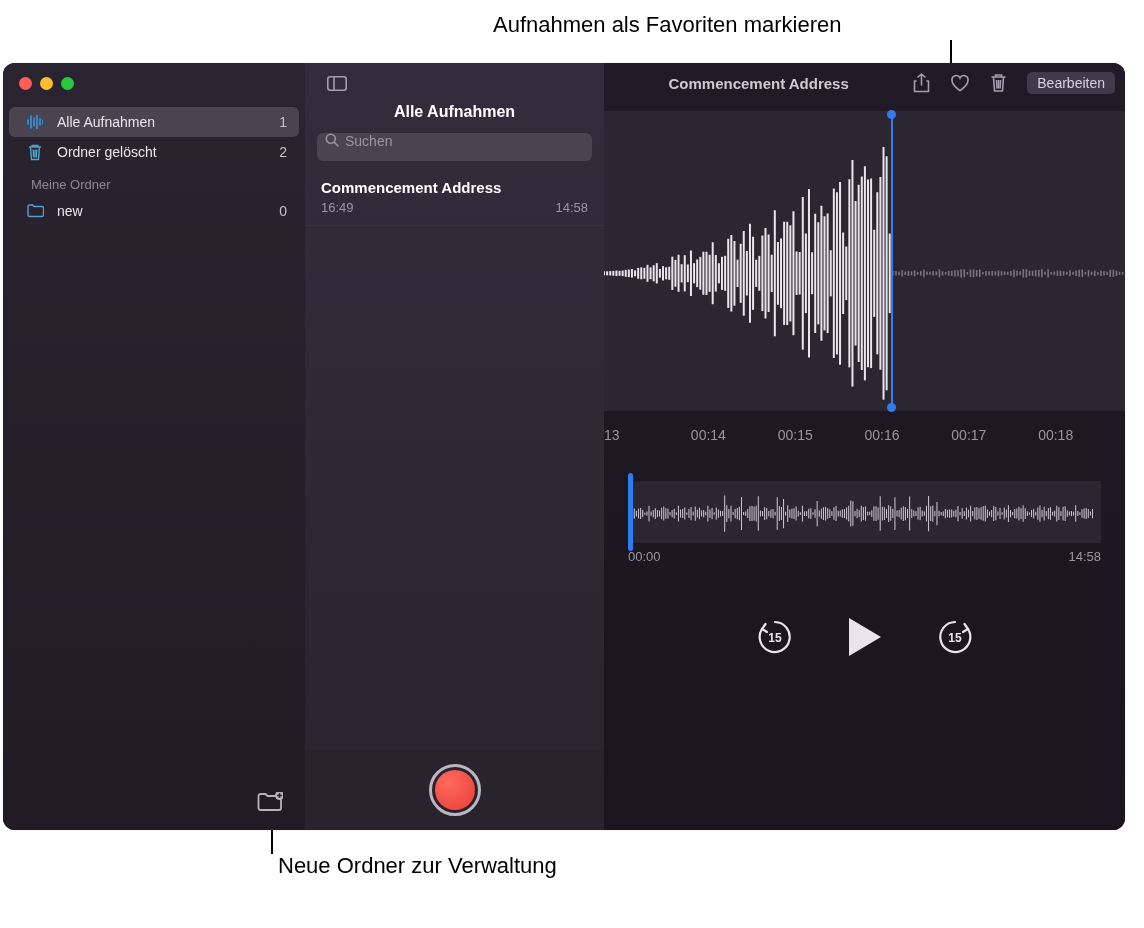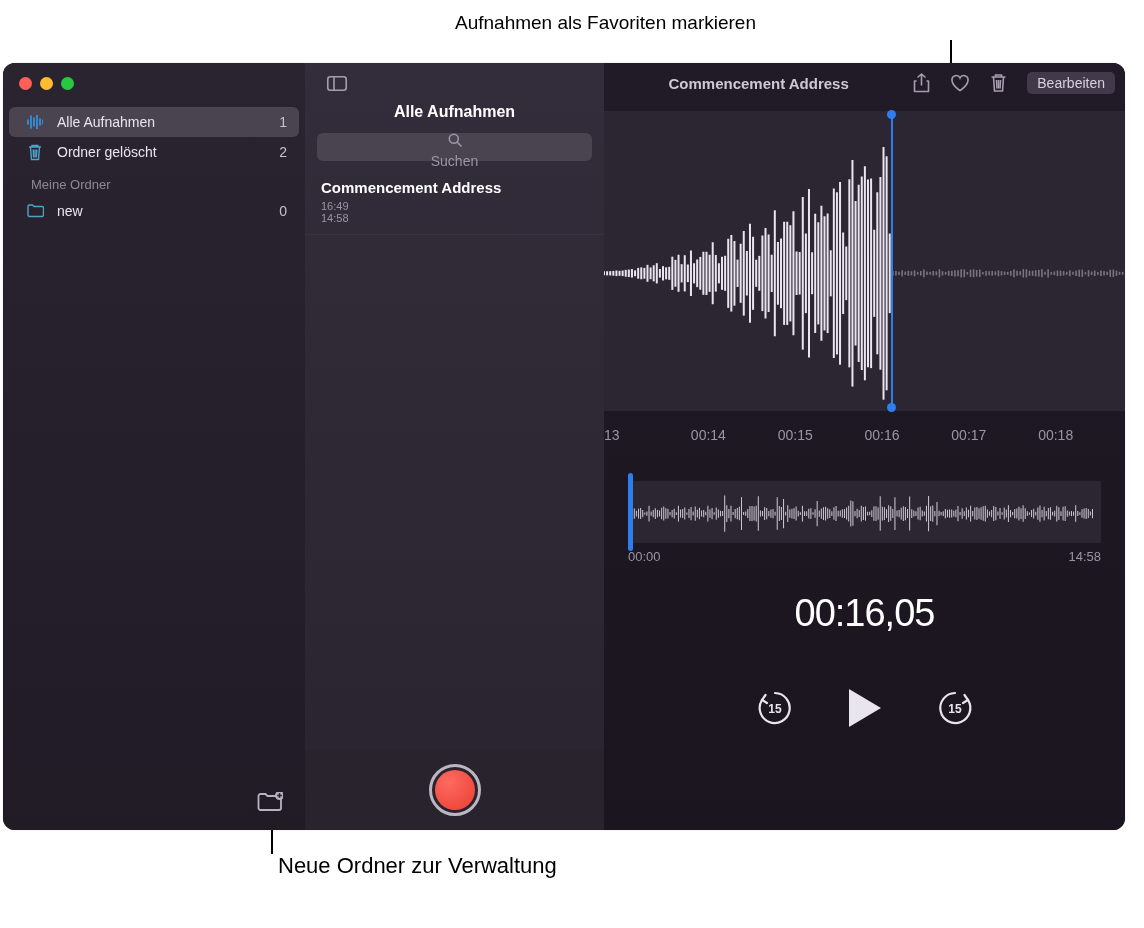--- a/index.html
+++ b/index.html
@@ -1,19 +1,19 @@
 <!DOCTYPE html>
 <html><head>
   <meta charset="utf-8">
   <style>
     * { margin: 0; padding: 0; box-sizing: border-box; font-family: -apple-system, "Helvetica Neue", Arial, sans-serif; }
     body { background: #fff; width: 1144px; height: 928px; position: relative; }
 
     
-    .callout-top { position: absolute; left: 455px; top: 12px; font-size: 19px; color: #000; }
+    .callout-top { position: absolute; left: 493px; top: 12px; font-size: 22px; color: #000; }
     .callout-top-line { position: absolute; left: 950px; top: 40px; width: 1.5px; height: 28px; background: #000; }
     .callout-bottom { position: absolute; left: 278px; top: 852px; font-size: 22px; color: #000; line-height: 1.3; }
     .callout-bottom-line { position: absolute; left: 271px; top: 824px; width: 1.5px; height: 30px; background: #000; }
 
     
     .window { position: absolute; left: 3px; top: 63px; width: 1122px; height: 767px; border-radius: 12px; overflow: hidden; background: #201a24; box-shadow: 0 0 1px rgba(0,0,0,.4); }
 
     
     .cols { display: flex; height: 100%; }
     .sidebar { width: 302px; background: linear-gradient(#2a2430, #211b26); display: flex; flex-direction: column; }
@@ -37,25 +37,25 @@
     .side-row { display: flex; align-items: center; height: 30px; padding: 0 12px 0 18px; color: #e9e5ee; font-size: 14px; border-radius: 6px; margin: 0 6px; }
     .side-row.selected { background: #4a4350; }
     .side-row .icn { width: 20px; display: flex; align-items: center; margin-right: 10px; }
     .side-row .lbl { flex: 1; }
     .side-row .cnt { color: #c7c0ce; font-size: 14px; }
     .side-header { color: #8f8797; font-size: 13px; font-weight: 400; padding: 10px 28px 4px; }
     .side-footer { height: 54px; display: flex; justify-content: flex-end; align-items: center; padding-right: 22px; }
 
     
     .list-title { text-align: center; color: #fff; font-weight: 700; font-size: 16px; padding: 0px 0 12px; }
-    .search { margin: 0 12px 6px; height: 28px; background: #4a4350; border-radius: 6px; display: flex; align-items: center; padding: 0 8px; color: #9c94a3; font-size: 14px; gap: 6px; flex-direction: column; }
+    .search { margin: 0 12px 6px; height: 28px; background: #4a4350; border-radius: 6px; display: flex; align-items: flex-start; padding: 0 8px; color: #9c94a3; font-size: 14px; gap: 6px; }
     .search svg { flex-shrink: 0; }
     .rec-item { padding: 12px 16px 10px; border-bottom: 1px solid rgba(255,255,255,0.04); }
     .rec-item .name { color: #fff; font-weight: 700; font-size: 15px; margin-bottom: 4px; }
-    .rec-meta { display: flex; justify-content: space-between; color: #9c94a3; font-size: 11px; flex-direction: column; }
+    .rec-meta { display: flex; justify-content: space-between; color: #9c94a3; font-size: 13px; }
     .list-footer { margin-top: auto; height: 80px; background: #29232e; display: flex; align-items: center; justify-content: center; }
     .record-btn { width: 52px; height: 52px; border-radius: 50%; border: 3px solid #bcb6c2; display: flex; align-items: center; justify-content: center; }
     .record-inner { width: 40px; height: 40px; border-radius: 50%; background: radial-gradient(circle at 35% 30%, #ff6a5f, #e83e32); }
 
     
     .wave-area { padding: 8px 0 0; }
     .wave-box { background: #2c2532; margin: 0 0 10px; height: 300px; position: relative; }
     .playhead { position: absolute; left: 55%; top: 0; bottom: 0; width: 2px; background: #2f7ef0; }
     .play-dot { width: 9px; height: 9px; border-radius: 50%; background: #2f7ef0; position: absolute; left: -3.5px; }
     .play-dot.top { top: -1px; } .play-dot.bot { bottom: -1px; }
@@ -635,21 +635,20 @@
               <line x1="442" y1="26.588152837408416" x2="442" y2="35.411847162591584" stroke="#c9c3cf" stroke-width="1"></line>
             </svg>
           <div class="ov-handle"></div>
         </div>
         <div class="ov-times">
           <span>00:00</span>
           <span>14:58</span>
         </div>
       </div>
 
-      <div class="timecode">00:16,05</div>
 
       <div class="controls">
         <span class="ctrl">
           <svg width="36" height="36" viewBox="0 0 36 36">
               <g fill="none" stroke="#e9e5ee" stroke-width="2.2" stroke-linecap="round">
                 <path d="M18 3A15 15 0 1 1 5 10"></path>
                 <path d="M8.5 5L5 10l5 3"></path>
               </g>
               <text x="18" y="23" text-anchor="middle" font-size="12" font-weight="600" fill="#e9e5ee">15</text>
             </svg>

